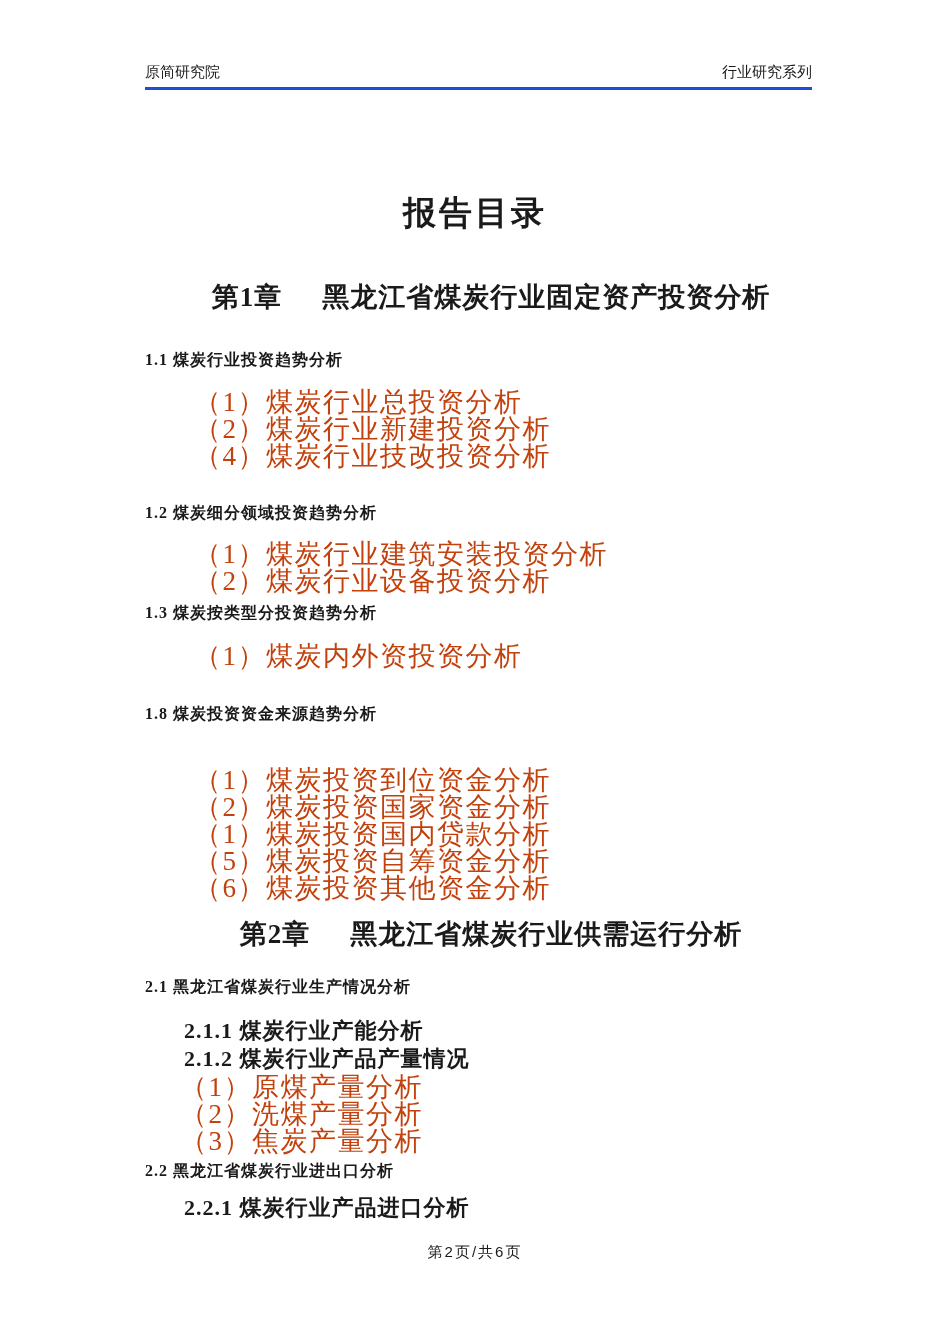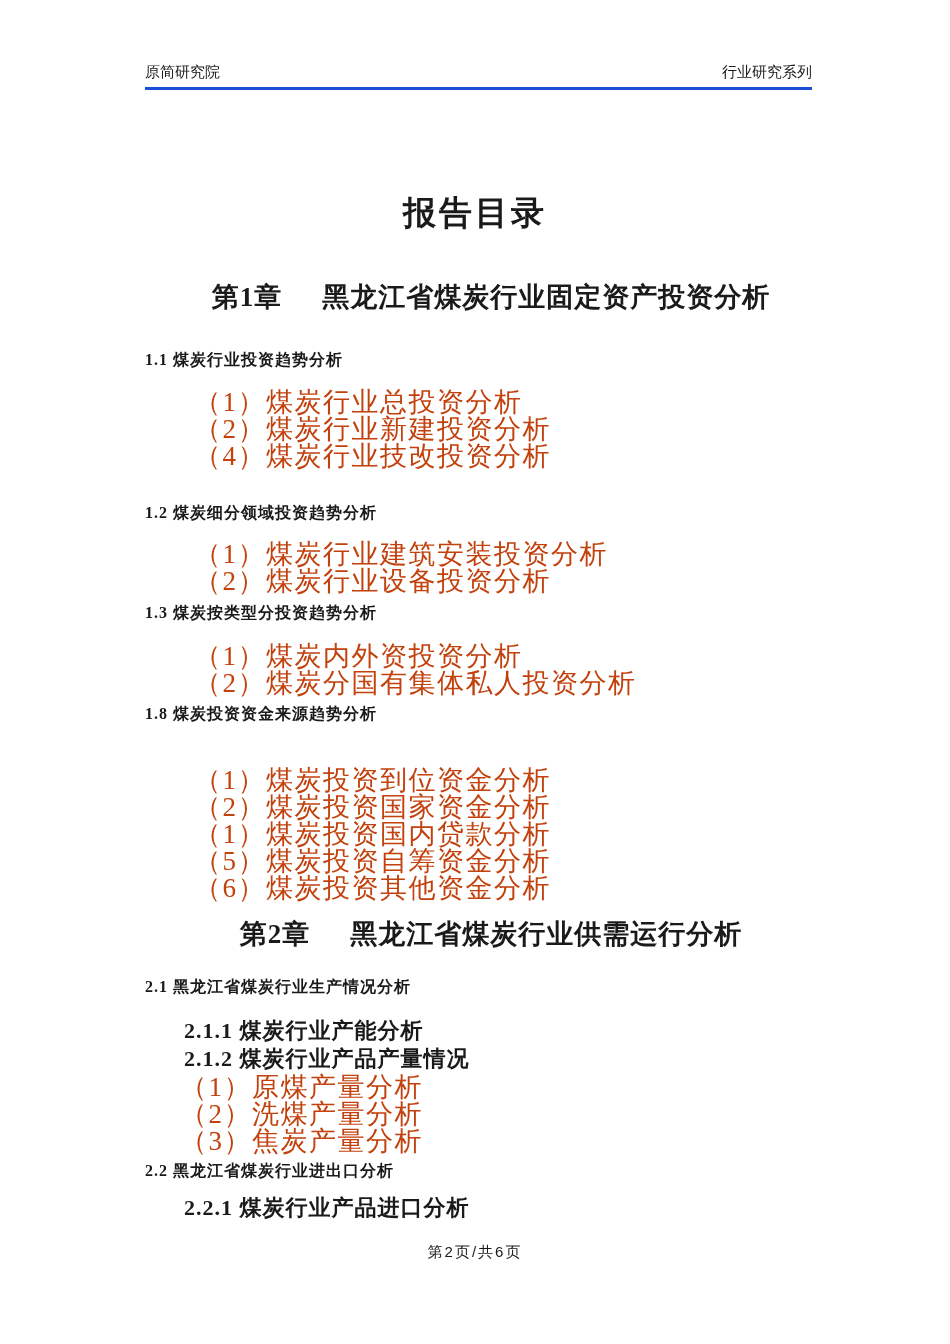--- a/index.html
+++ b/index.html
@@ -100,21 +100,20 @@
 
   <div class="sec-heading" id="sec-1-2">1.2 煤炭细分领域投资趋势分析</div>
   <ul class="item-list" id="items-1-2">
     <li>（1）煤炭行业建筑安装投资分析</li>
     <li>（2）煤炭行业设备投资分析</li>
   </ul>
 
   <div class="sec-heading" id="sec-1-3">1.3 煤炭按类型分投资趋势分析</div>
   <ul class="item-list" id="items-1-3">
     <li>（1）煤炭内外资投资分析</li>
-    <li>（2）煤炭分国有集体私人投资分析</li>
   </ul>
 
   <div class="sec-heading" id="sec-1-4">1.8 煤炭投资资金来源趋势分析</div>
   <ul class="item-list" id="items-1-4">
     <li>（1）煤炭投资到位资金分析</li>
     <li>（2）煤炭投资国家资金分析</li>
     <li>（1）煤炭投资国内贷款分析</li>
     <li>（5）煤炭投资自筹资金分析</li>
     <li>（6）煤炭投资其他资金分析</li>
   </ul>

